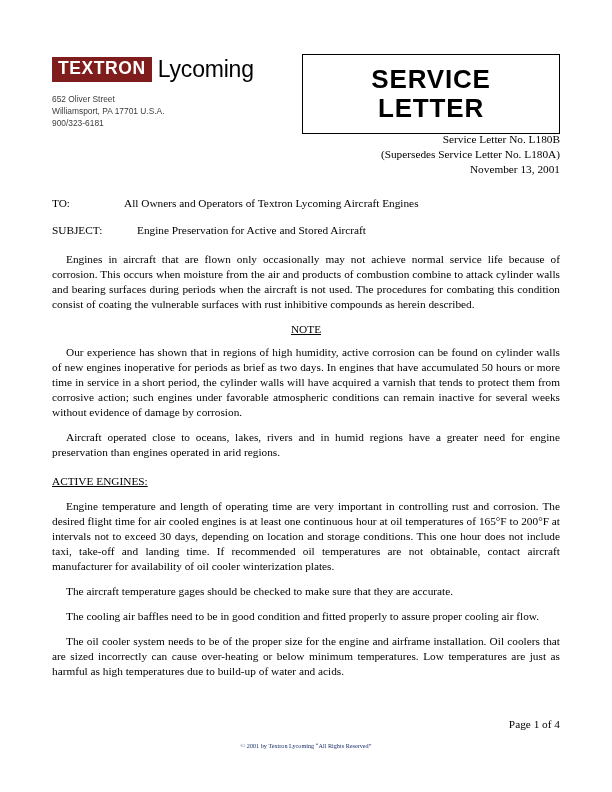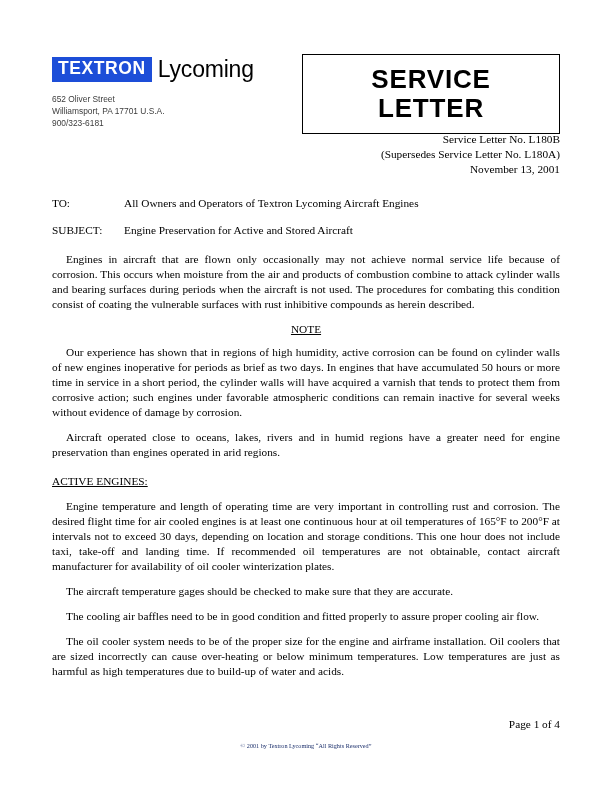--- a/index.html
+++ b/index.html
@@ -36,21 +36,21 @@
     position: absolute;
     left: 0;
     top: 0;
     width: 230px;
   }
   .logo-row {
     display: flex;
     align-items: center;
   }
   .textron-box {
-    background: #1d4ed8;
+    background: #7f1d1d;
     color: #ffffff;
     font-family: "Liberation Sans", sans-serif;
     font-weight: bold;
     font-size: 17.5px;
     letter-spacing: 0.6px;
     padding: 3px 6px 4px 6px;
     line-height: 1;
   }
   .lycoming-word {
     font-family: "Liberation Sans", sans-serif;
@@ -111,21 +111,21 @@
     display: flex;
     margin-bottom: 12px;
   }
   .kv .k {
     width: 72px;
     flex: 0 0 72px;
   }
   .kv .v {
     flex: 1 1 auto;
   }
-  .kv.subject { margin-bottom: 14px; }
+  .kv.subject { margin-bottom: 14px; gap: 13px; }
 
   p.para {
     margin: 0 0 10px 0;
     text-align: justify;
     text-indent: 14px;
   }
   .note-title {
     text-align: center;
     margin: 6px 0 8px 0;
     text-decoration: underline;

